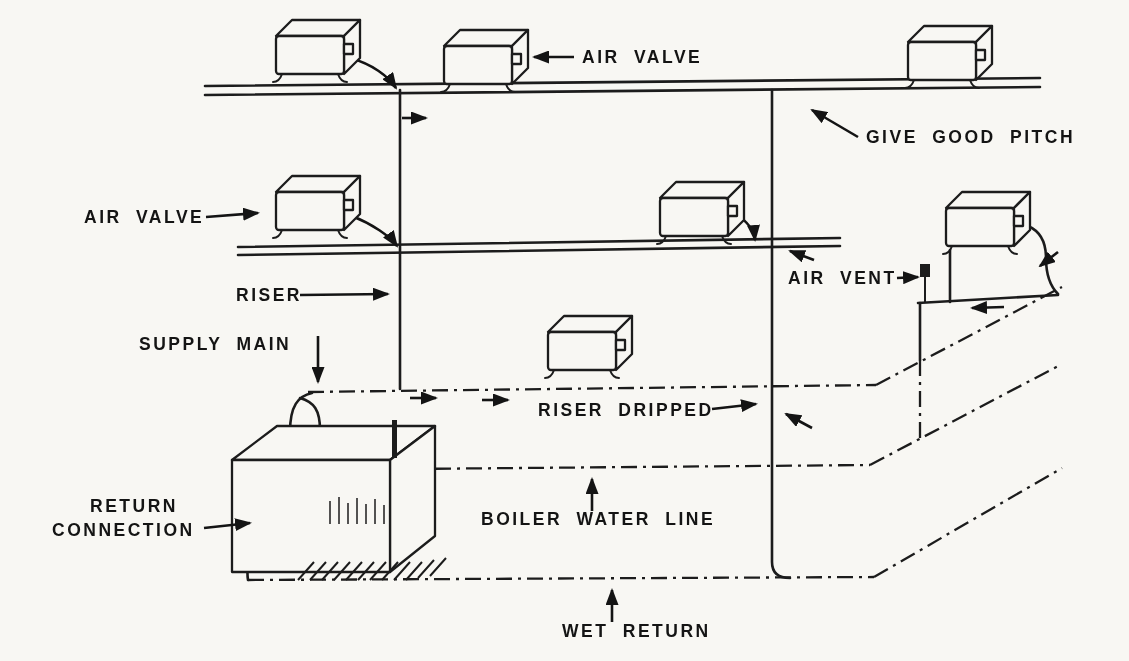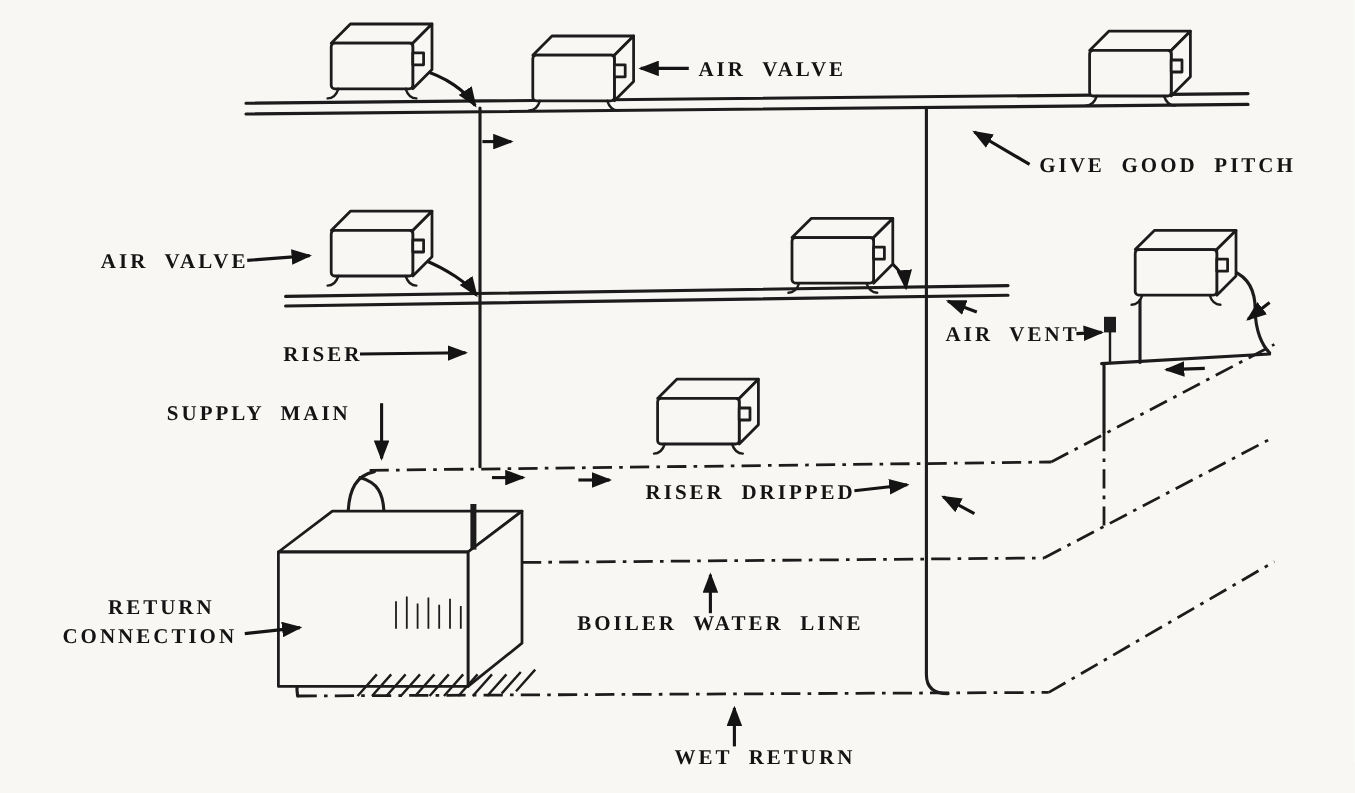--- a/index.html
+++ b/index.html
@@ -1,19 +1,19 @@
 <!DOCTYPE html>
 <html><head>
 <meta charset="utf-8">
 <style>
   html,body { margin:0; padding:0; background:#ffffff; }
   .stage {
     width:1129px; height:661px; position:relative;
     background:#f8f7f3;
-    font-family:Liberation Serif, serif;
+    font-family:Liberation Sans, sans-serif;
     overflow:hidden;
   }
   svg { display:block; }
   .pipe   { stroke:#1c1c1c; stroke-width:2.6; fill:none; stroke-linecap:round; }
   .thin   { stroke-width:2; }
   .dashdot{ stroke:#1c1c1c; stroke-width:2.3; fill:none; stroke-dasharray:16 6 3 6; stroke-linecap:butt; }
   .face   { fill:#f8f7f3; stroke:#1c1c1c; stroke-width:2.3; stroke-linejoin:round; }
   .solidfill { fill:#1c1c1c; stroke:none; }
   .lbl {
     font-weight:bold; font-size:17.5px; letter-spacing:2.5px; word-spacing:7px;

